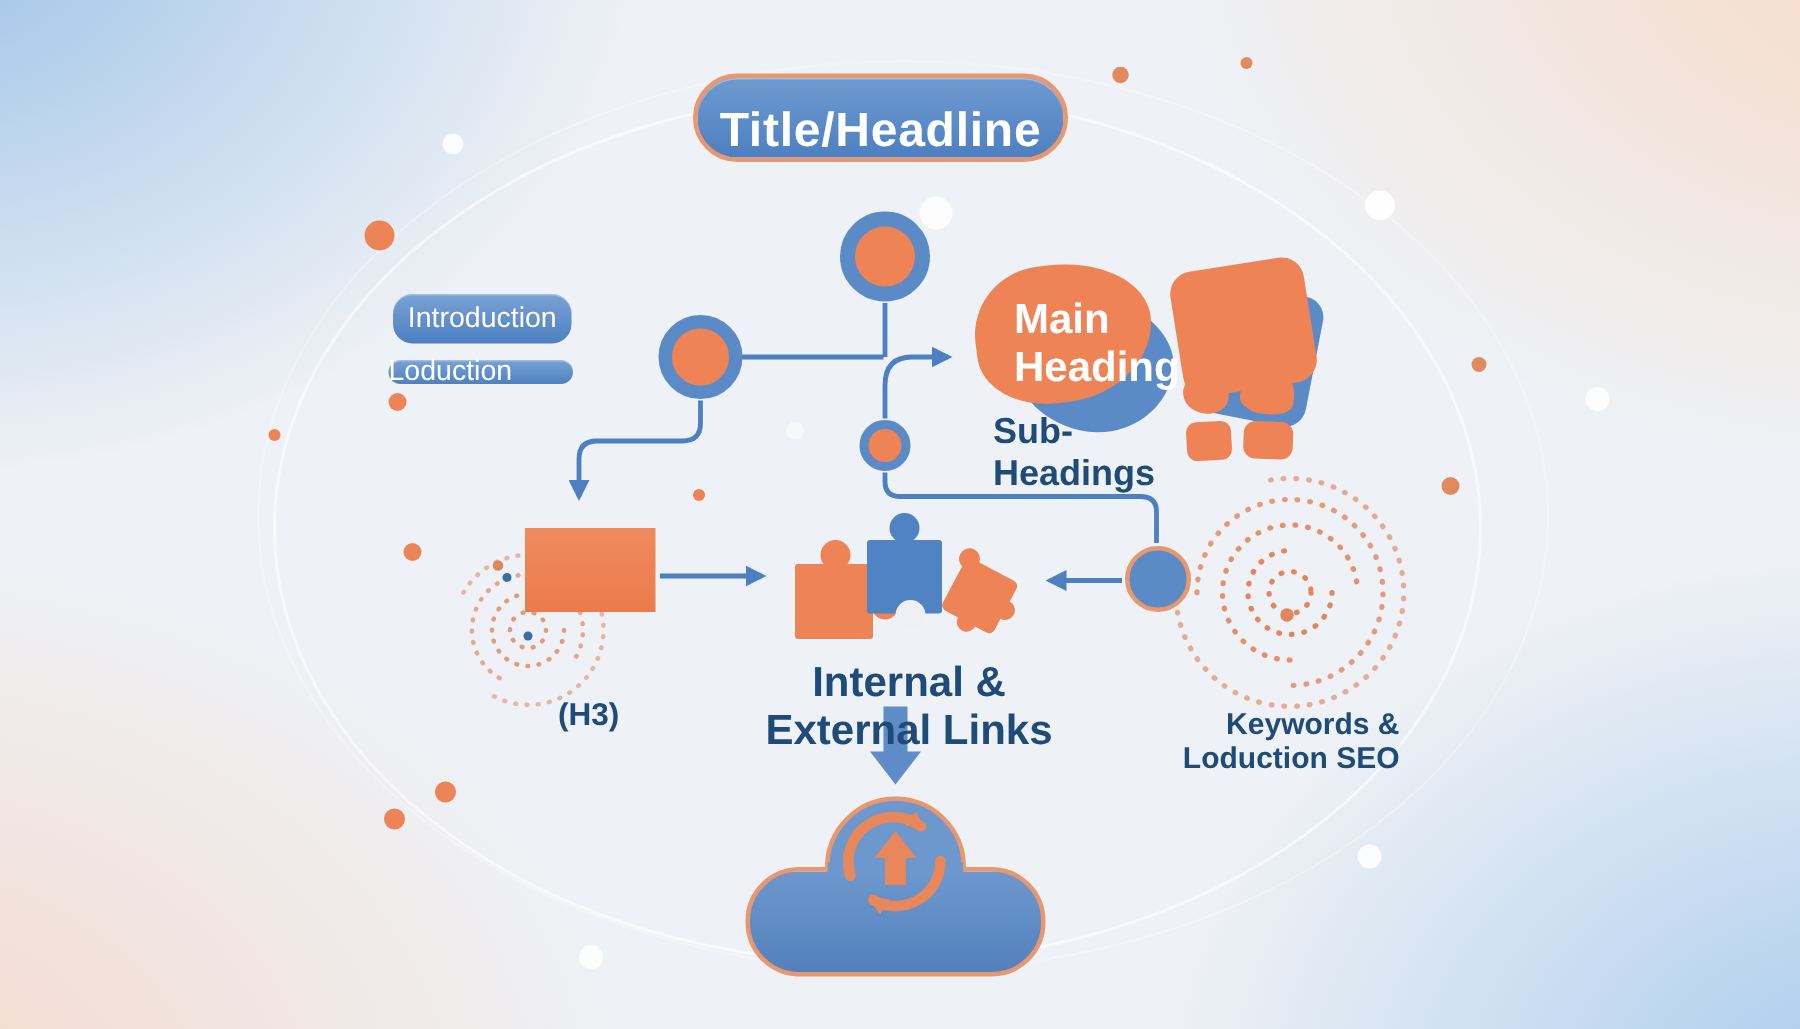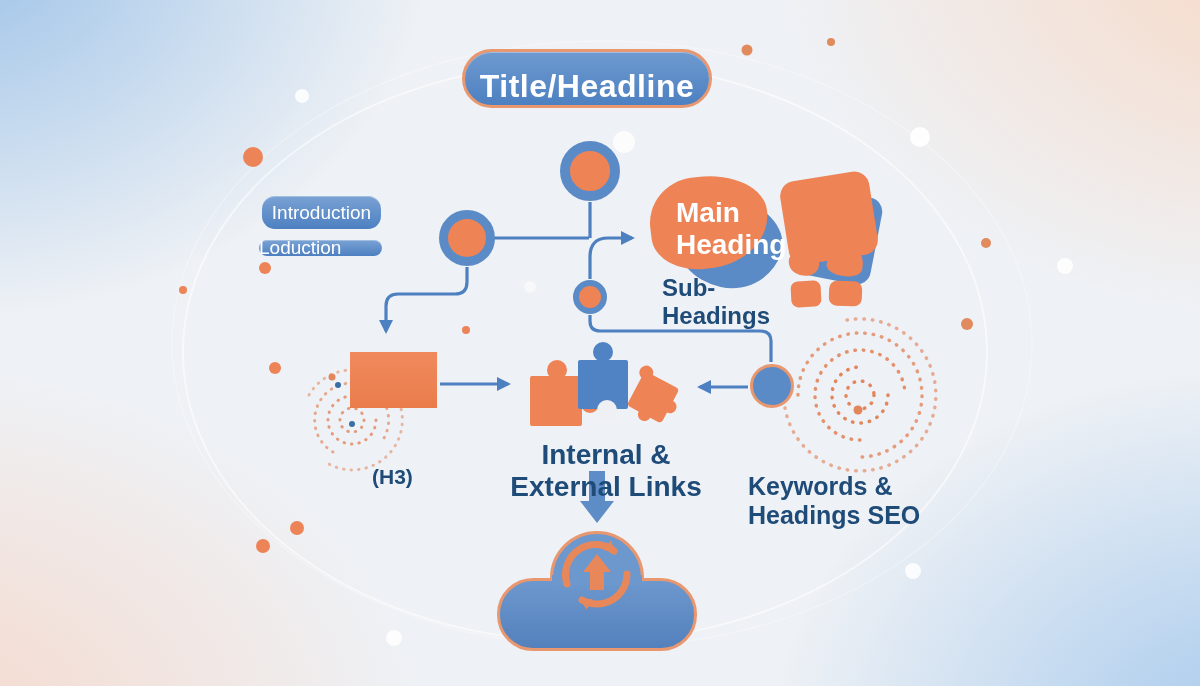--- a/index.html
+++ b/index.html
@@ -52,21 +52,21 @@
   .rs-s{background:#ee8356;}
   .rs-s1{left:789px;top:251px;width:30px;height:25px;border-radius:40% 55% 45% 60%;transform:rotate(-6deg);}
   .rs-s2{left:827px;top:247px;width:36px;height:29px;border-radius:60% 40% 50% 50% / 75% 65% 35% 40%;transform:rotate(7deg);}
   .rs-s3{left:791px;top:281px;width:30px;height:26px;border-radius:7px;transform:rotate(-3deg);}
   .rs-s4{left:829px;top:281px;width:33px;height:25px;border-radius:8px;transform:rotate(2deg);}
   
   .h3-rect{left:350px;top:352px;width:87px;height:56px;background:linear-gradient(180deg,#f08a5d,#ea7c4b);}
   .h3-label{left:372px;top:417px;width:70px;color:#1e4b78;font-size:21px;font-weight:700;margin-top:48px;}
   
   .links-text{left:496px;top:439px;width:220px;text-align:center;color:#1e4b78;font-size:28px;font-weight:600;}
-  .keywords-text{left:748px;top:472px;width:185px;text-align:left;color:#1e4b78;font-size:25px;font-weight:600;line-height:1.15;}
+  .keywords-text{left:748px;top:472px;width:185px;text-align:right;color:#1e4b78;font-size:20px;font-weight:600;line-height:1.15;}
   
   .cloud-bump{left:550px;top:531px;width:94px;height:94px;border-radius:50%;
     background:#6d98ce;border:3px solid #e9976e;box-sizing:border-box;}
   .cloud-body{left:497px;top:578px;width:200px;height:73px;border-radius:36px;
     background:linear-gradient(180deg,#6d98ce,#5480bc);border:3px solid #e9976e;box-sizing:border-box;}
   .cloud-patch{left:552px;top:575px;width:90px;height:10px;background:#6d98ce;}
   .cloud-text{left:497px;top:616px;width:200px;text-align:center;color:#fff;font-size:21px;font-weight:600;}
   .icon-svg{position:absolute;left:552px;top:527px;}
 </style>
 </head>
@@ -187,21 +187,21 @@
     <div>Sub-Headings</div>
   </div>
 
   <div class="abs h3-rect"></div>
   <div class="abs h3-label">(H3)</div>
 
   <div class="abs links-text">Internal &amp; External Links</div>
 
   <div class="abs keywords-text">
     <div>Keywords &amp;</div>
-    <div>Headings SEO</div>
+    <div>Loduction SEO</div>
   </div>
 
   <div class="abs cloud-bump"></div>
   <div class="abs cloud-body"></div>
   <div class="abs cloud-patch"></div>
   <svg class="icon-svg" width="90" height="92" viewBox="0 0 90 92">
     <defs>
       <marker id="mo" markerUnits="userSpaceOnUse" markerWidth="12" markerHeight="12" refX="9" refY="6" orient="auto">
           <path d="M0,0 L12,6 L0,12 Z" fill="#e8885a"></path>
         </marker>

